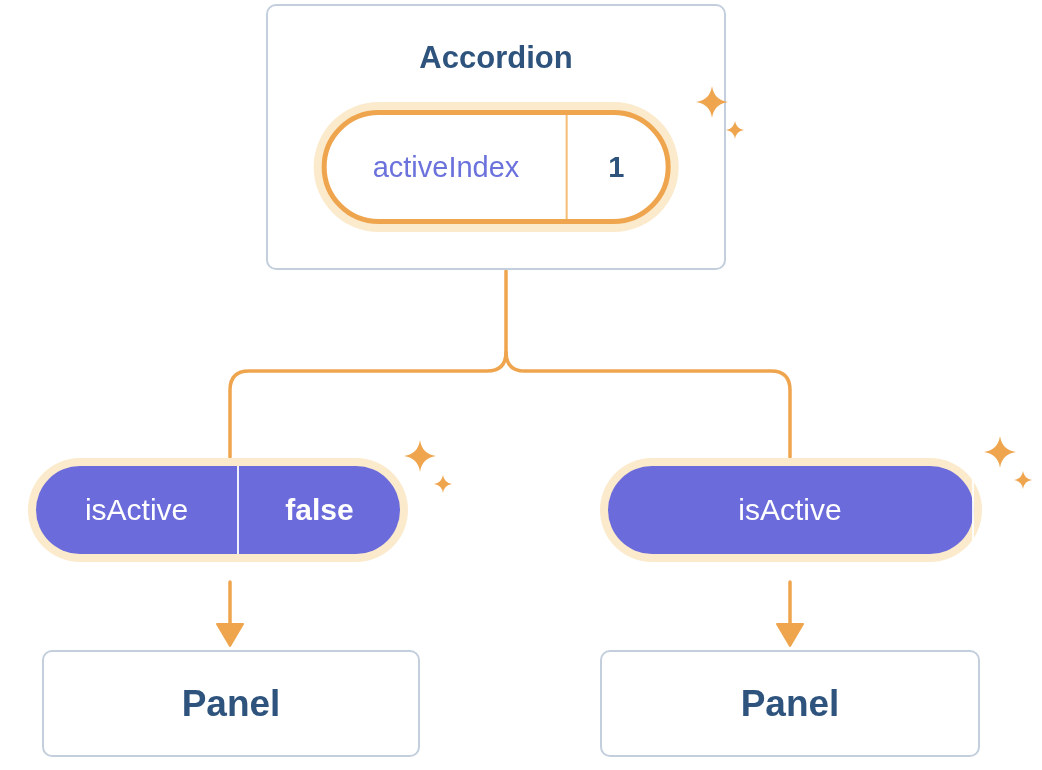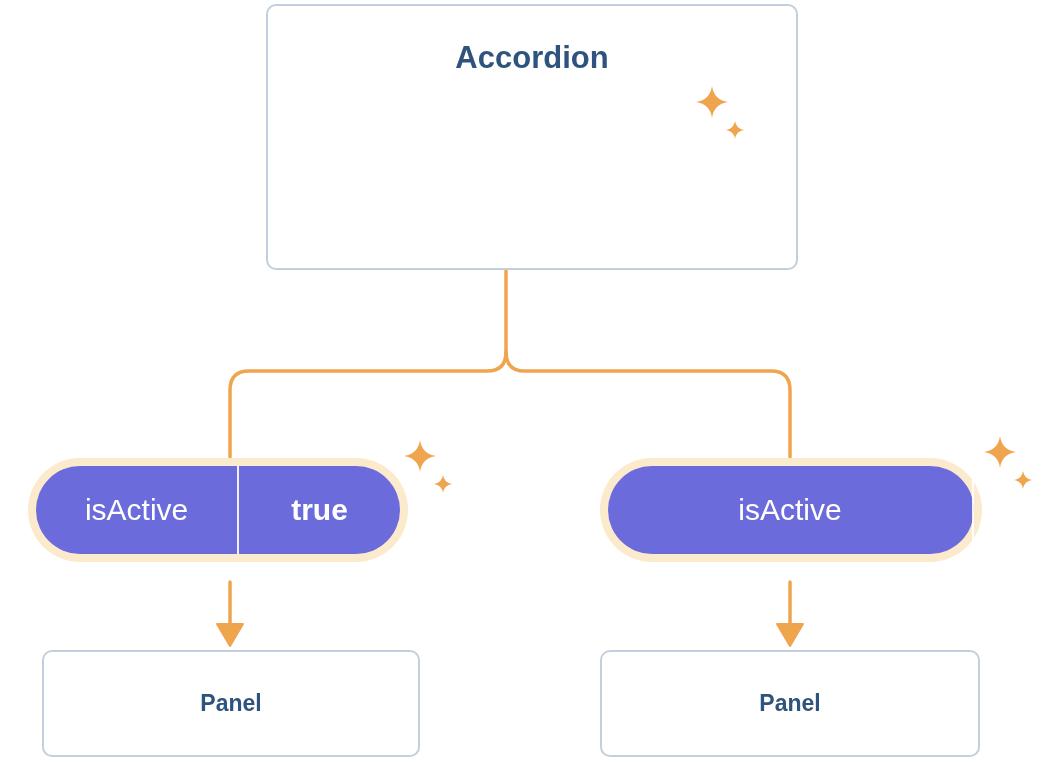--- a/index.html
+++ b/index.html
@@ -29,21 +29,21 @@
     stroke-linejoin: round;
   }
 
   
   .card {
     position: absolute;
     background: #ffffff;
     border: 2px solid #C4CFDE;
     border-radius: 10px;
   }
-  .accordion-card { left: 266px; top: 4px; width: 532px; height: 266px; }
+  .accordion-card { left: 266px; top: 4px; width: 460px; height: 266px; }
   .card-title {
     text-align: center;
     margin-top: 34px;
     font-size: 31px;
     font-weight: 600;
     color: #2E537D;
   }
 
   
   .state-pill {
@@ -108,21 +108,21 @@
     font-size: 30px;
     font-weight: 700;
     white-space: nowrap;
   }
 
   
   .panel-card {
     display: flex;
     align-items: center;
     justify-content: center;
-    font-size: 23px;
+    font-size: 37px;
     font-weight: 600;
     color: #2E537D;
   }
   .panel-card.left  { left: 42px;  top: 650px; width: 378px; height: 107px; }
   .panel-card.right { left: 600px; top: 650px; width: 380px; height: 107px; }
 
   
   .sparkles { position: absolute; fill: #EFA44E; }
 </style>
 </head>
@@ -134,31 +134,36 @@
     <path class="ln" d="M 506 271 V 352 Q 506 371 487 371 H 249 Q 230 371 230 390 V 457"></path>
     <path class="ln" d="M 506 352 Q 506 371 525 371 H 771 Q 790 371 790 390 V 457"></path>
     <path class="ln" d="M 230 582 V 626"></path>
     <polygon class="arrowhead" points="217,624 243,624 230,646"></polygon>
     <path class="ln" d="M 790 582 V 626"></path>
     <polygon class="arrowhead" points="777,624 803,624 790,646"></polygon>
   </svg>
 
   <div class="card accordion-card">
     <div class="card-title">Accordion</div>
+    <div class="state-pill">
+      <span class="state-label">activeIndex</span>
+      <span class="state-divider"></span>
+      <span class="state-value">1</span>
+    </div>
   </div>
 
   <svg class="sparkles" style="left:694px; top:84px;" width="52" height="60" viewBox="0 0 52 60">
     <path d="M 18 2 Q 20 16 34 18 Q 20 20 18 34 Q 16 20 2 18 Q 16 16 18 2 Z"></path>
     <path d="M 41 37 Q 42.2 44.8 50 46 Q 42.2 47.2 41 55 Q 39.8 47.2 32 46 Q 39.8 44.8 41 37 Z"></path>
   </svg>
 
   <div class="prop-pill left">
     <span class="prop-label">isActive</span>
     <span class="prop-divider"></span>
-    <span class="prop-value">true</span>
+    <span class="prop-value">false</span>
   </div>
 
   <svg class="sparkles" style="left:402px; top:438px;" width="52" height="60" viewBox="0 0 52 60">
     <path d="M 18 2 Q 20 16 34 18 Q 20 20 18 34 Q 16 20 2 18 Q 16 16 18 2 Z"></path>
     <path d="M 41 37 Q 42.2 44.8 50 46 Q 42.2 47.2 41 55 Q 39.8 47.2 32 46 Q 39.8 44.8 41 37 Z"></path>
   </svg>
 
   <div class="prop-pill right">
     <span class="prop-label">isActive</span>
     <span class="prop-divider"></span>

